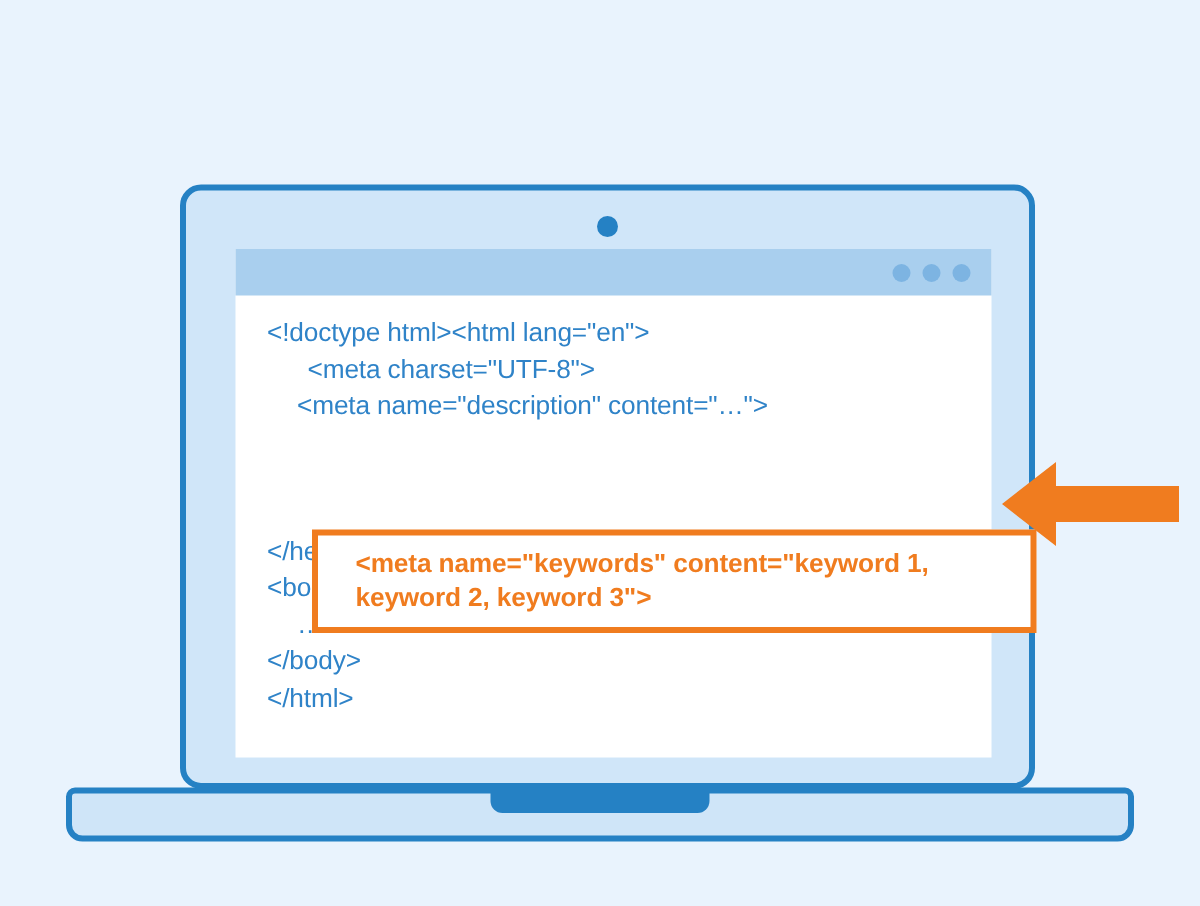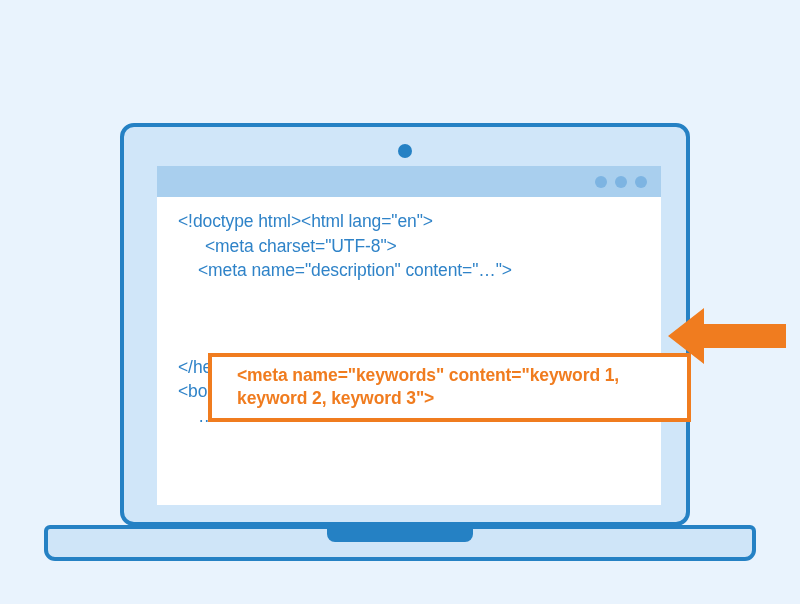--- a/index.html
+++ b/index.html
@@ -186,20 +186,22 @@
         <div class="code-line spacer"></div>
         <div class="code-line spacer"></div>
         <div class="code-line spacer"></div>
         <div class="code-line spacer"></div>
         <div class="code-line spacer"></div>
         <div class="code-line spacer"></div>
 
         <div class="code-line">&lt;/head&gt;</div>
         <div class="code-line">&lt;body&gt;</div>
         <div class="code-line indent-1">…</div>
+        <div class="code-line">&lt;/body&gt;</div>
+        <div class="code-line">&lt;/html&gt;</div>
 
       </div>
 
       <div class="highlight-box nosel">
         <div class="highlight-line">&lt;meta name="keywords" content="keyword 1,</div>
         <div class="highlight-line">keyword 2, keyword 3"&gt;</div>
       </div>
 
     </div>
   </div>

